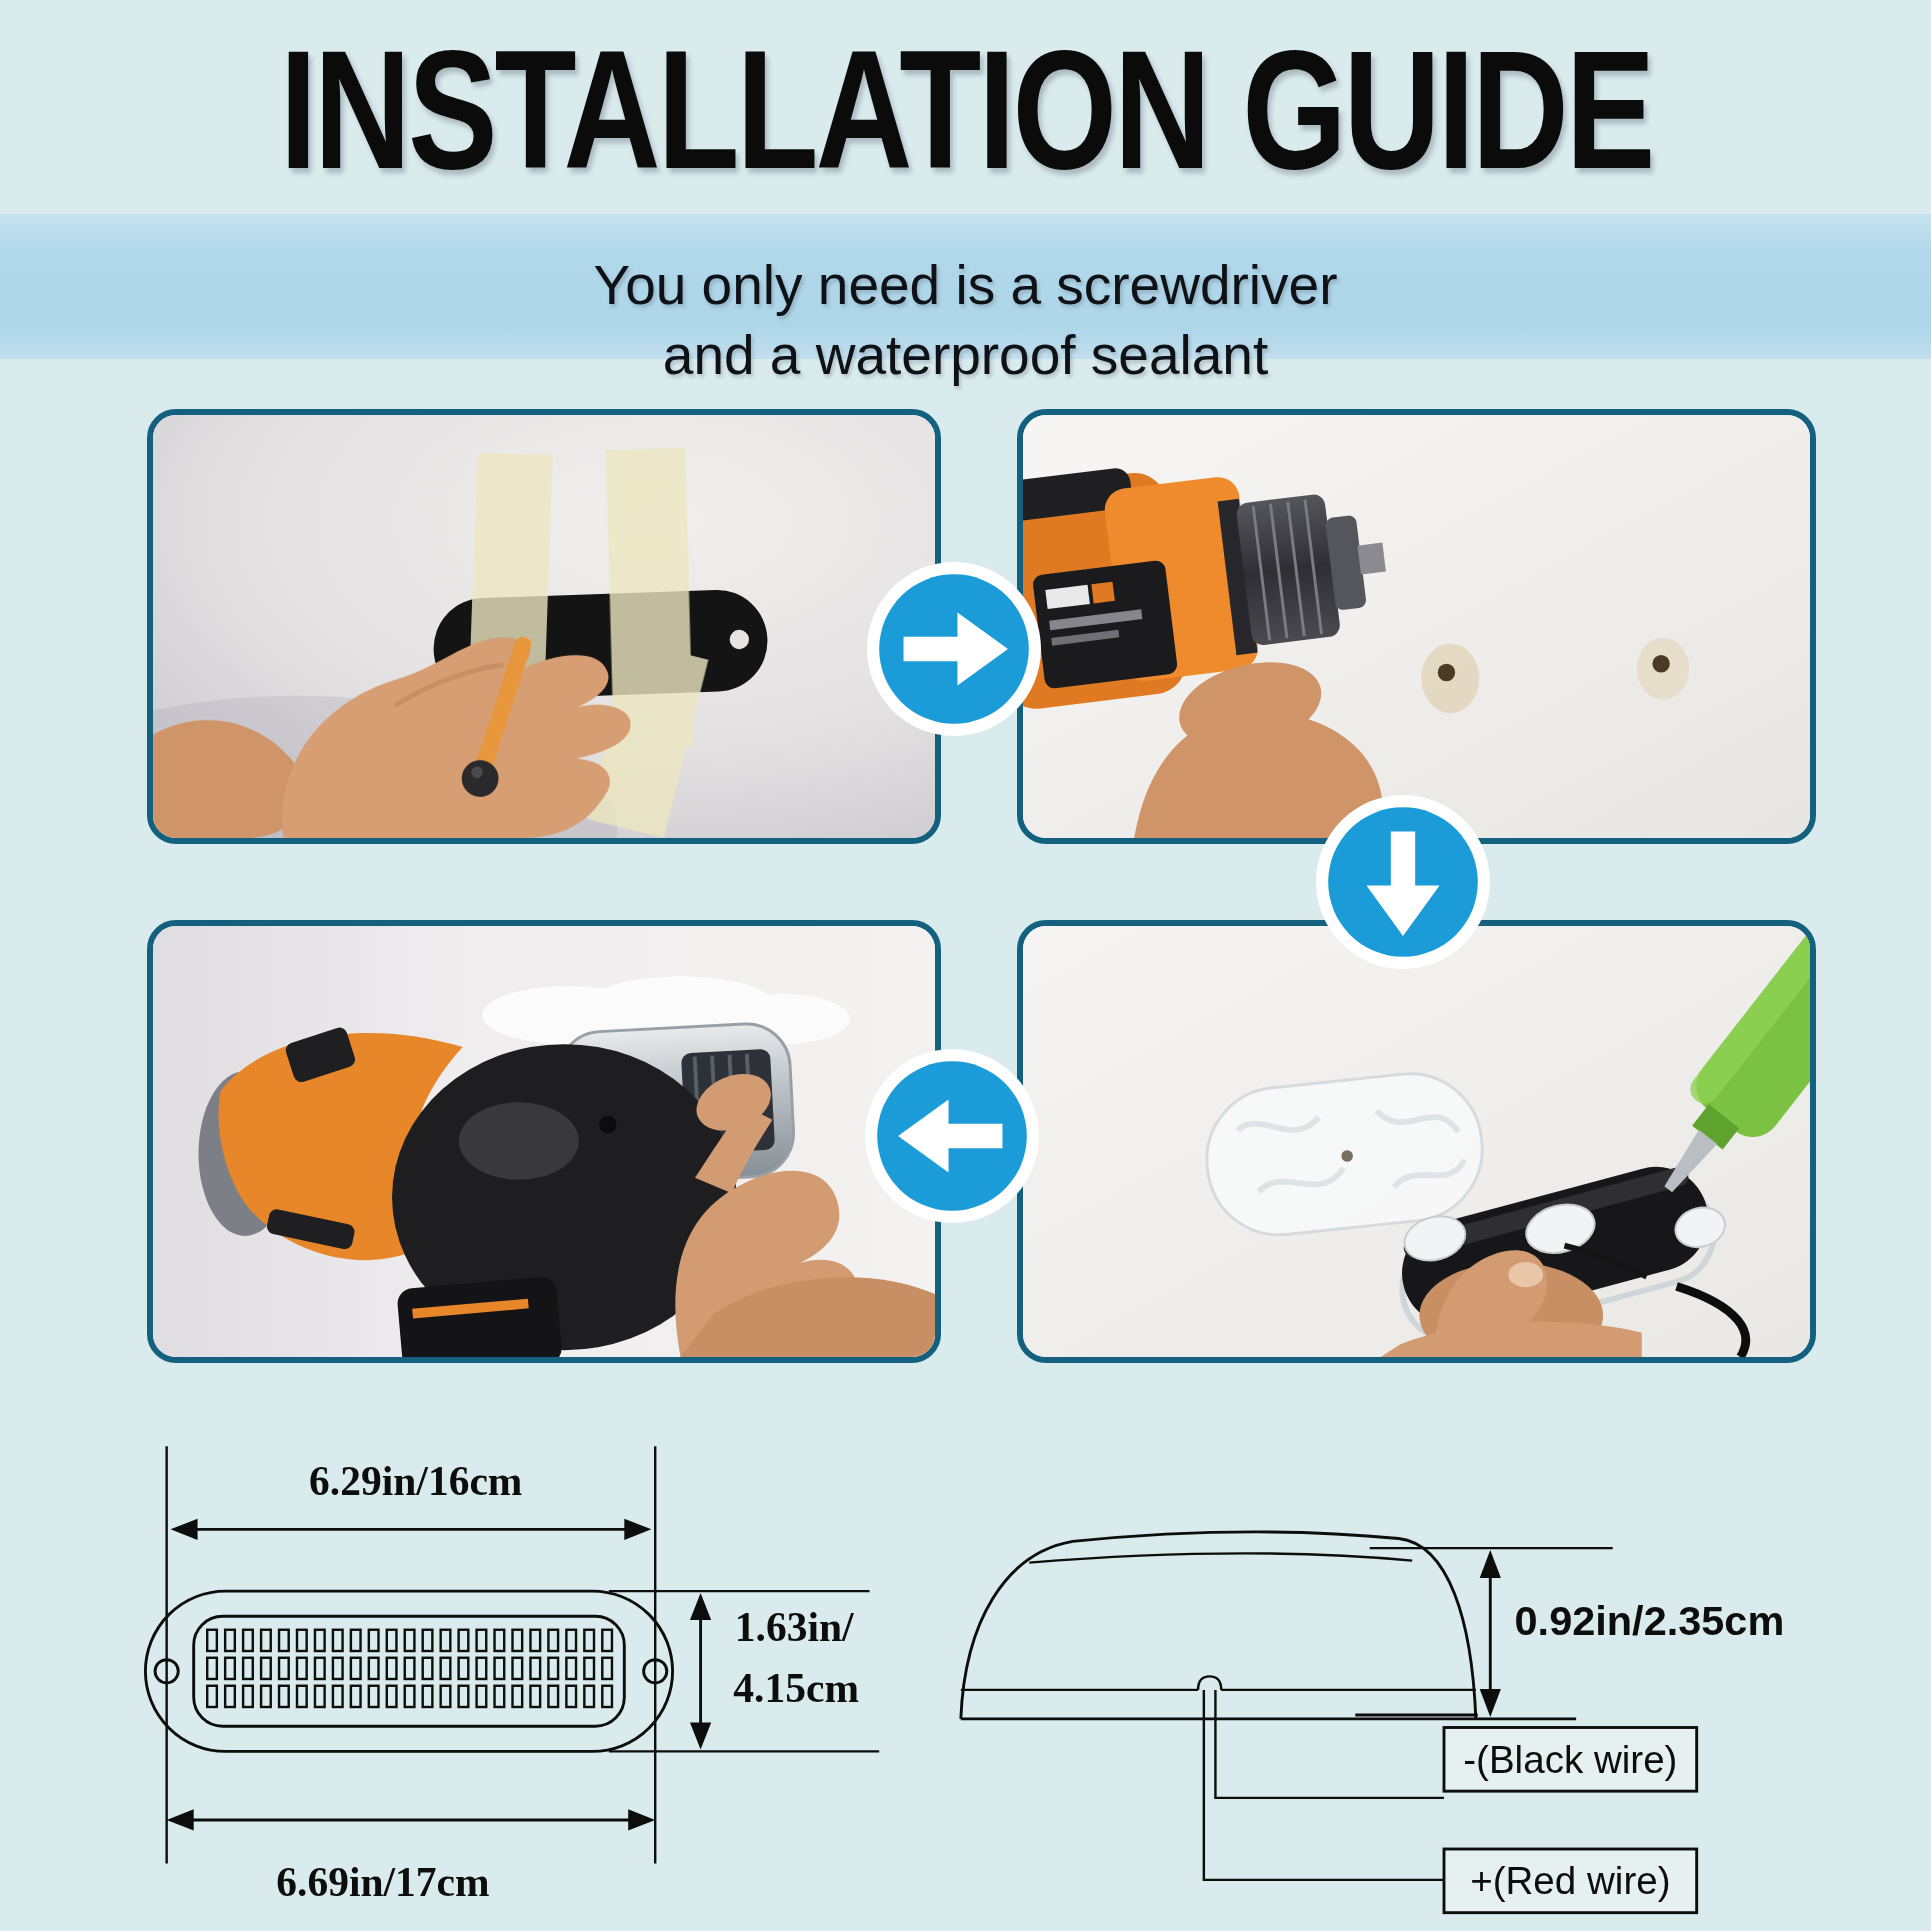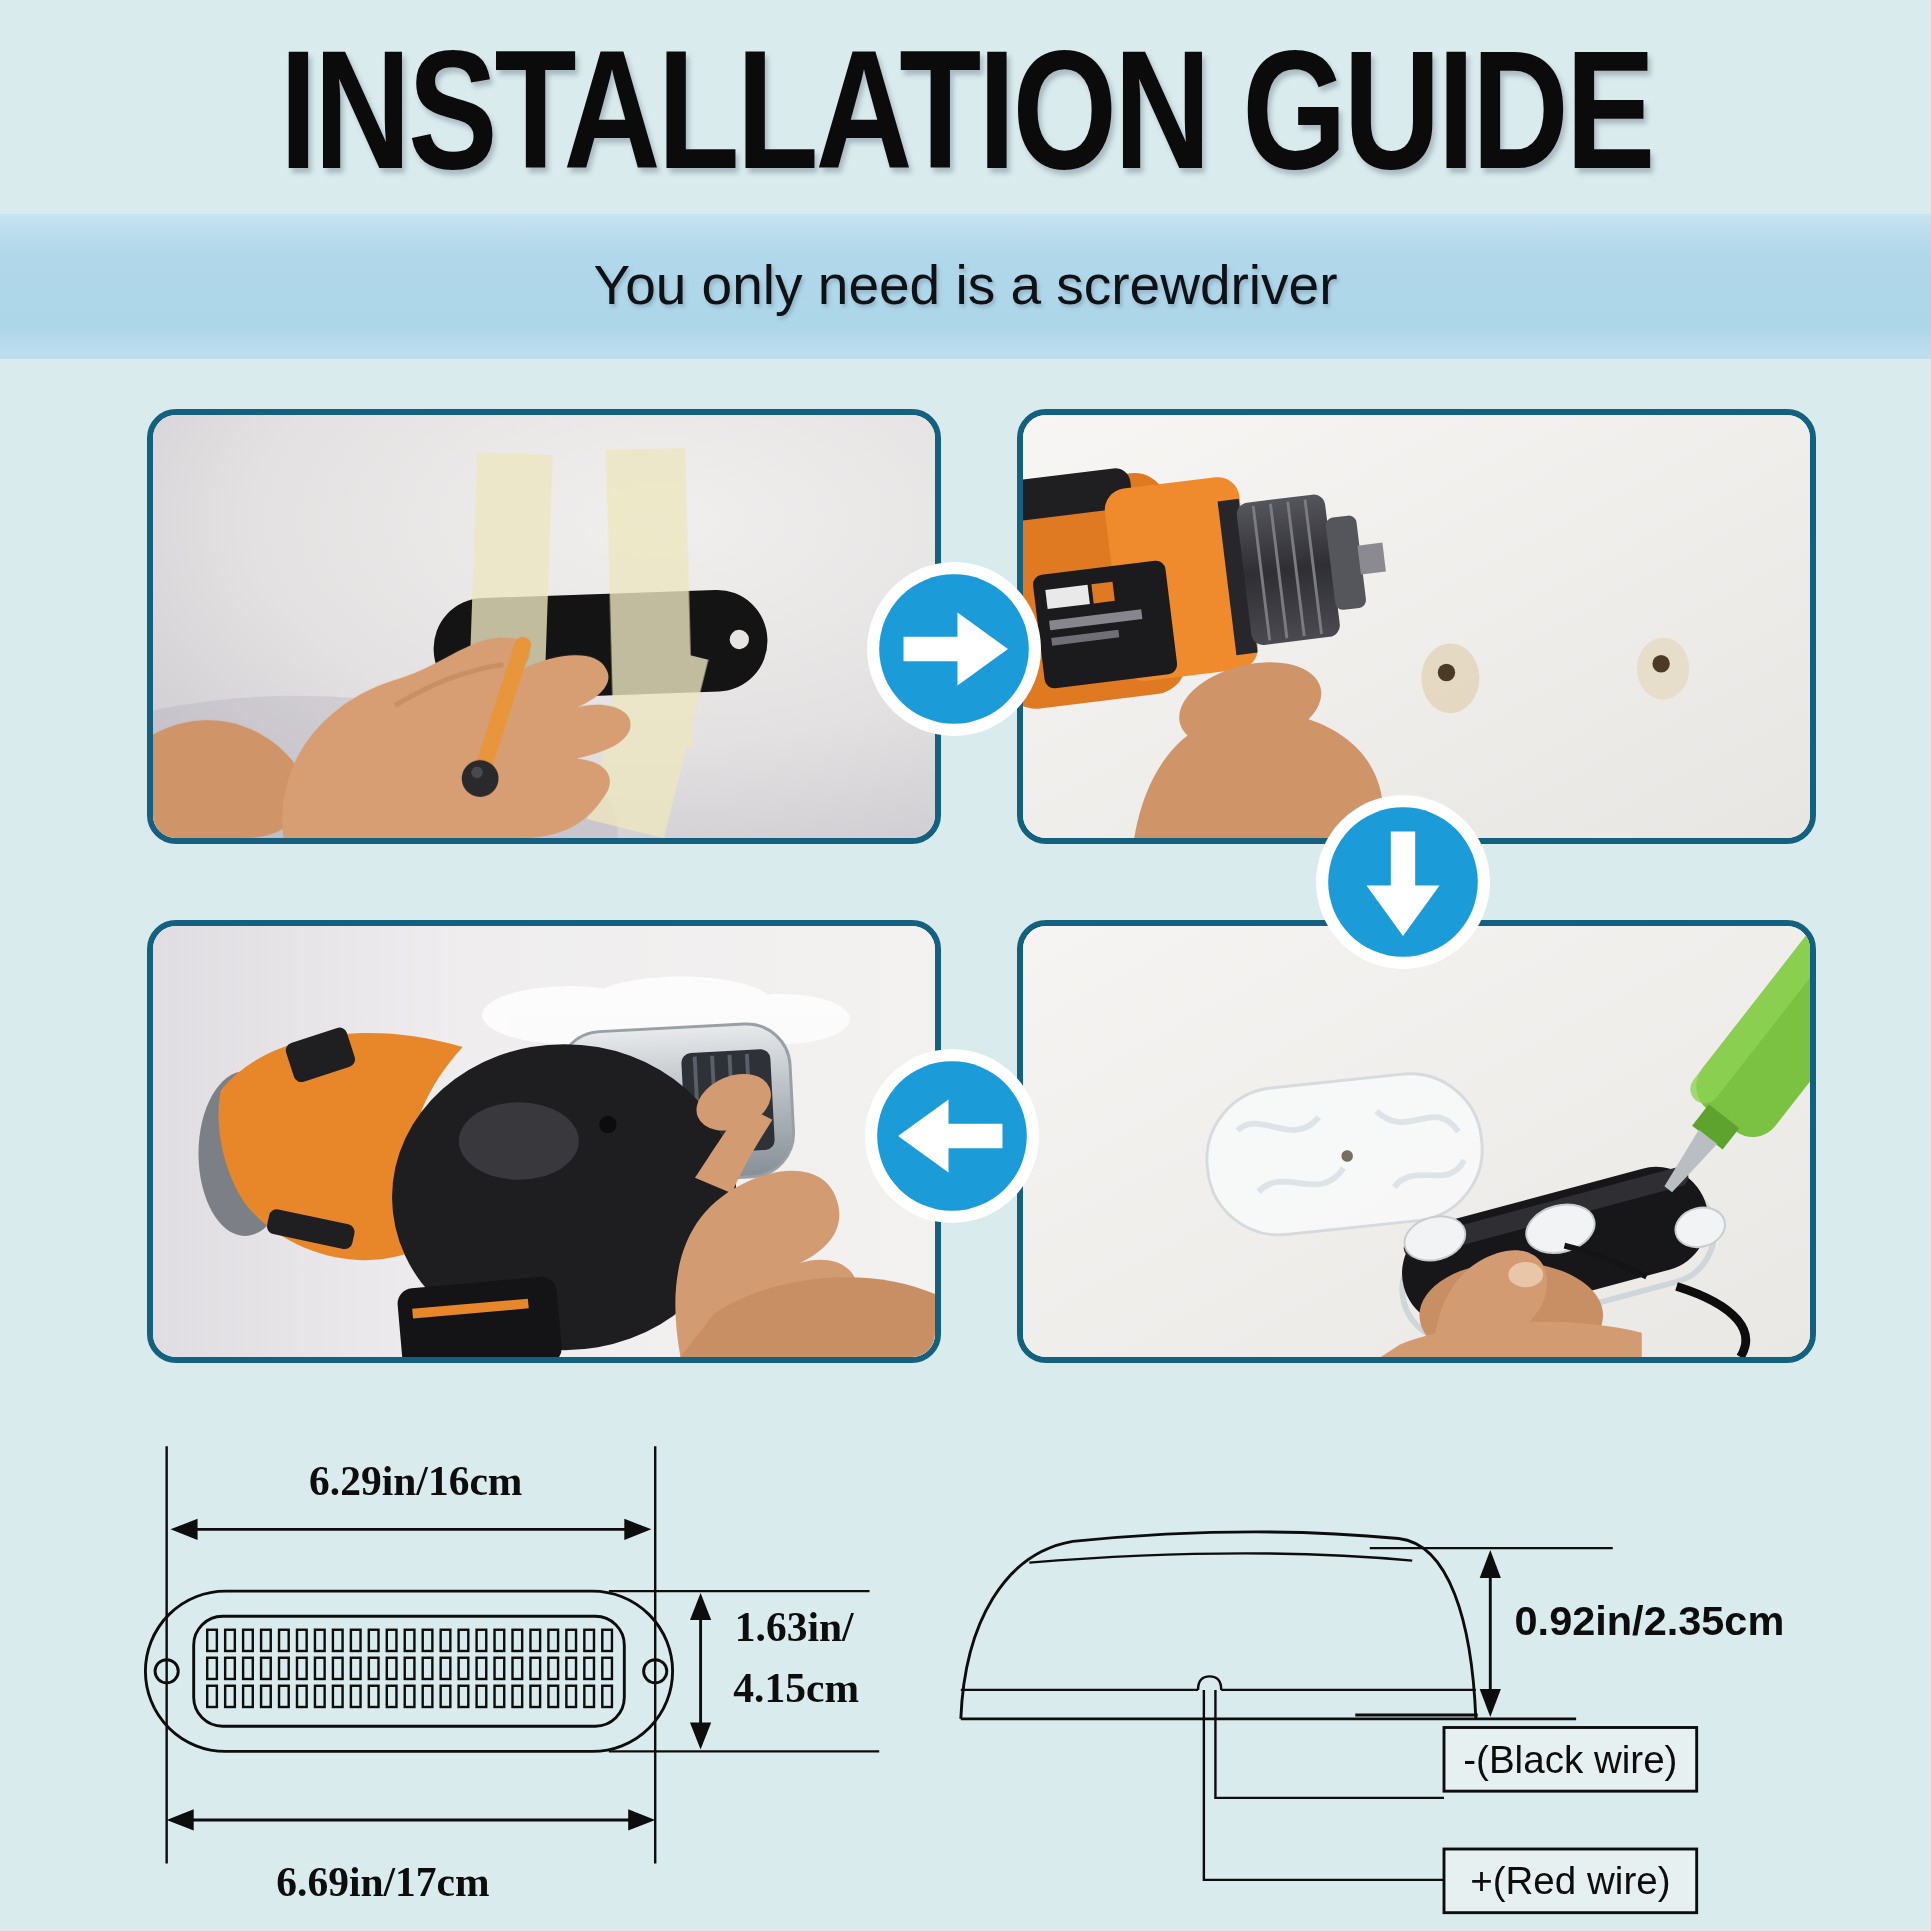--- a/index.html
+++ b/index.html
@@ -50,20 +50,21 @@
   .ahead{fill:#0d0d0d;stroke:none;}
 </style>
 </head>
 <body>
 
 <div class="title">INSTALLATION GUIDE</div>
 
 <div class="subtitle-band"></div>
 <div class="subtitle">
   <div>You only need is a screwdriver</div>
+  <div>and a waterproof sealant</div>
 </div>
 
 <div class="photo" id="photo1">
   <svg viewBox="0 0 808 437" preserveAspectRatio="none">
     <defs>
       <radialGradient id="wall1" cx="65%" cy="25%" r="95%">
         <stop offset="0%" stop-color="#f1efee"></stop>
           <stop offset="55%" stop-color="#e4e1e2"></stop>
           <stop offset="100%" stop-color="#c9c6cd"></stop>
       </radialGradient>

